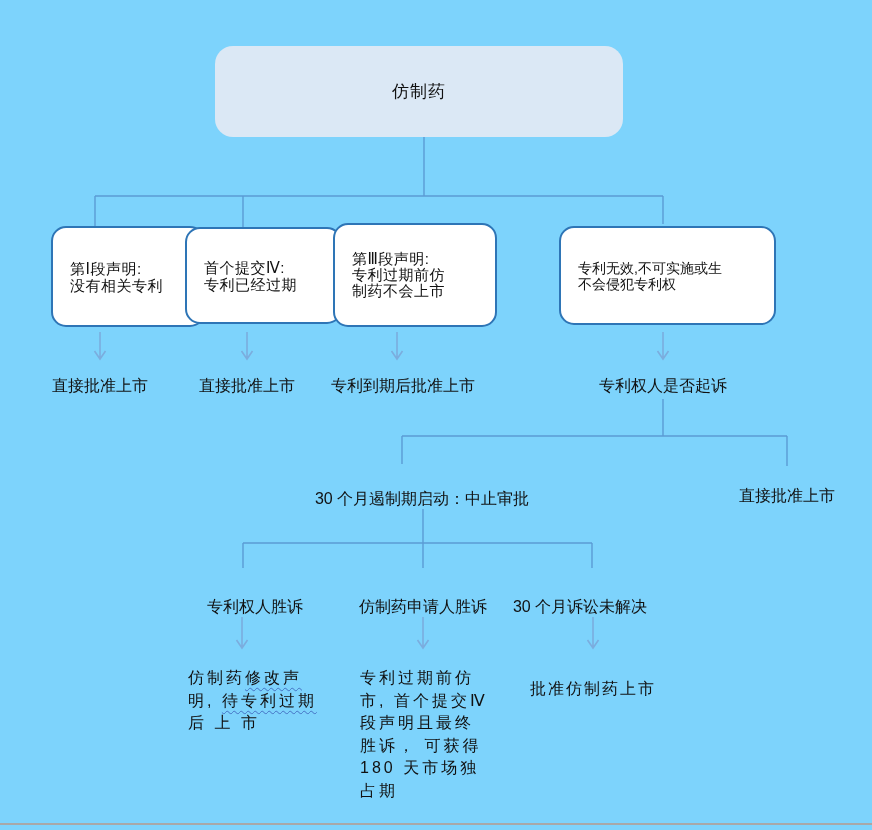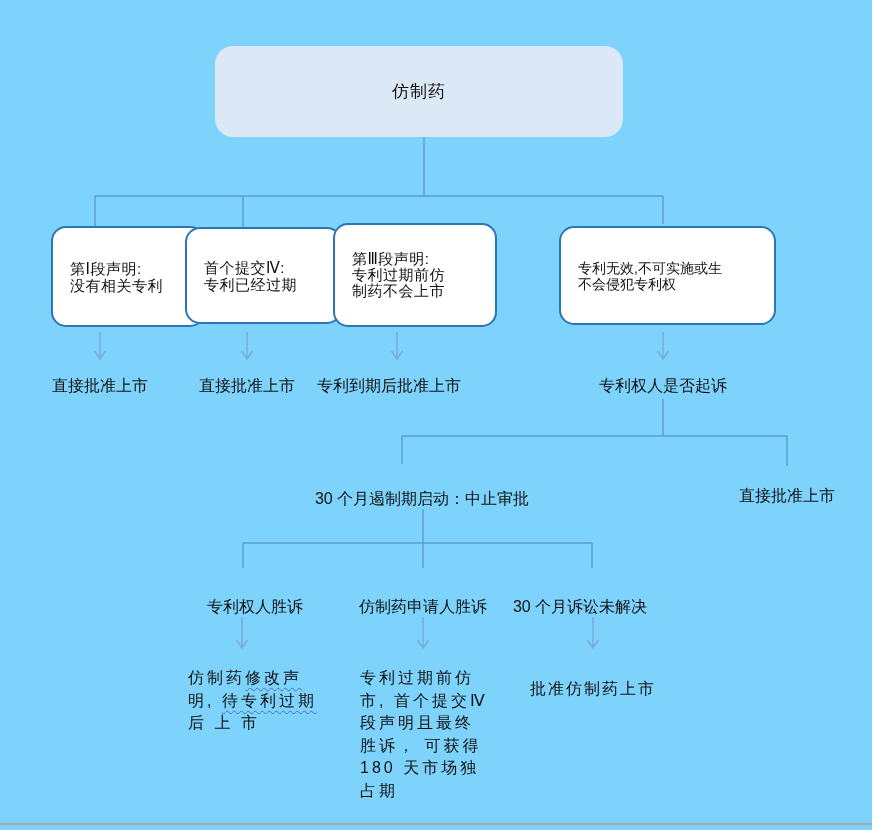--- a/index.html
+++ b/index.html
@@ -22,21 +22,21 @@
     border-radius:15px;display:flex;flex-direction:column;justify-content:center;
     padding-left:17px;font-size:15px;line-height:17px;letter-spacing:0.5px;
   }
   #sbox1{left:51px;top:226px;width:133px;height:97px;}
   #sbox2{left:185px;top:227px;width:136px;height:93px;}
   #sbox3{left:333px;top:223px;width:143px;height:100px;line-height:16px;}
   #sbox4{left:559px;top:226px;width:196px;height:95px;font-size:14px;line-height:16px;letter-spacing:0;}
   .lbl{position:absolute;font-size:16px;white-space:nowrap;transform:translateX(-50%);}
   #out1{left:100px;top:376px;}
   #out2{left:247px;top:376px;}
-  #out3{left:389px;top:376px;}
+  #out3{left:403px;top:376px;}
   #out4{left:663px;top:376px;}
   #stay{left:422px;top:489px;}
   #nosuit{left:787px;top:486px;}
   #br1{left:255px;top:597px;}
   #br2{left:423px;top:597px;}
   #br3{left:580px;top:597px;}
   #res3{left:593px;top:679px;letter-spacing:2px;}
   .block{position:absolute;font-size:16px;line-height:22.5px;letter-spacing:3px;white-space:nowrap;}
   #res1{left:188px;top:667px;}
   #res2{left:360px;top:667px;}

